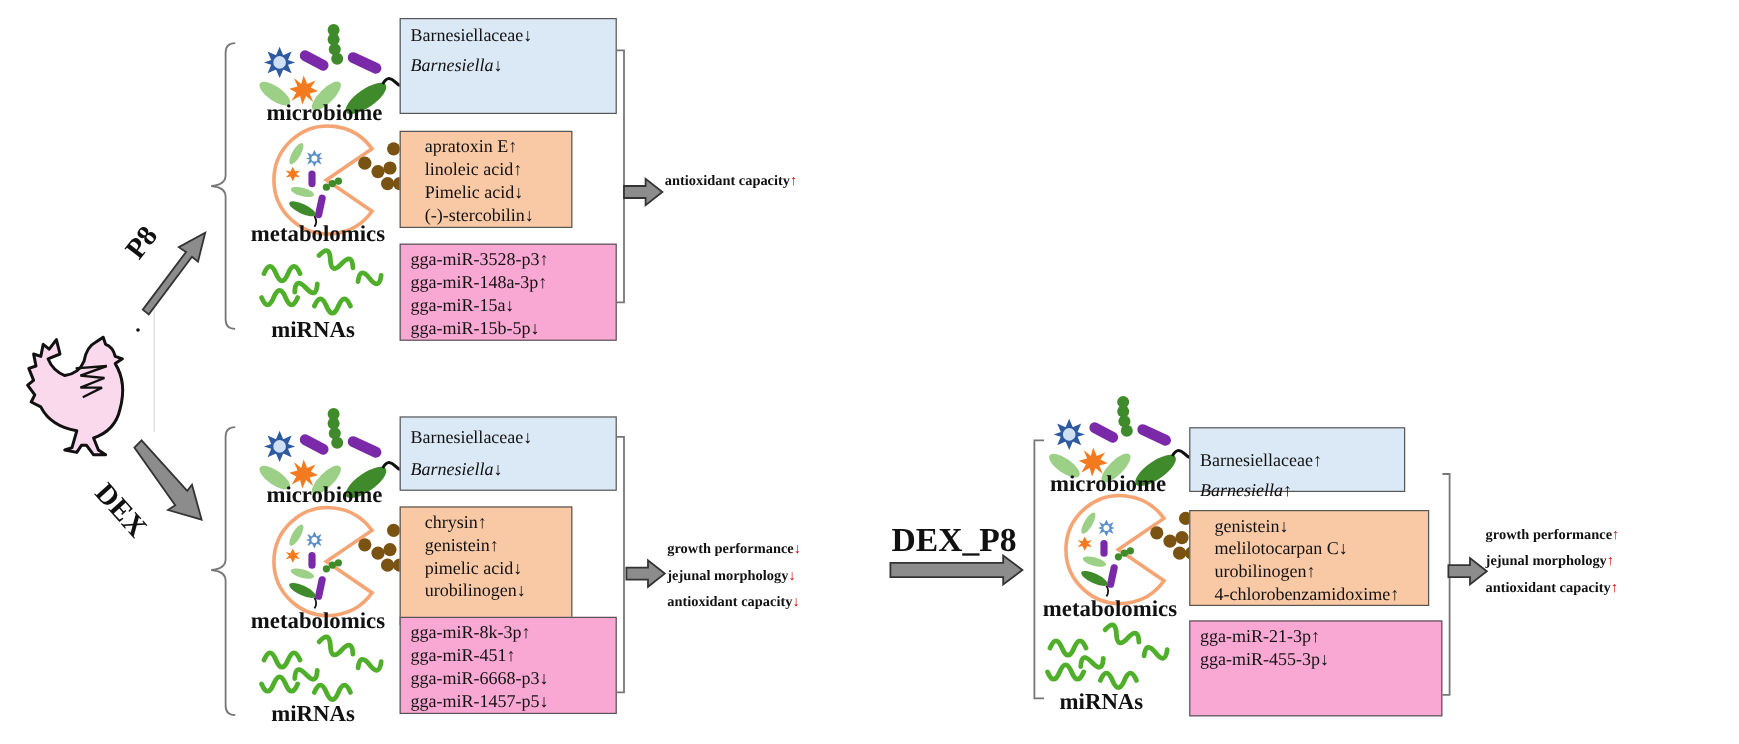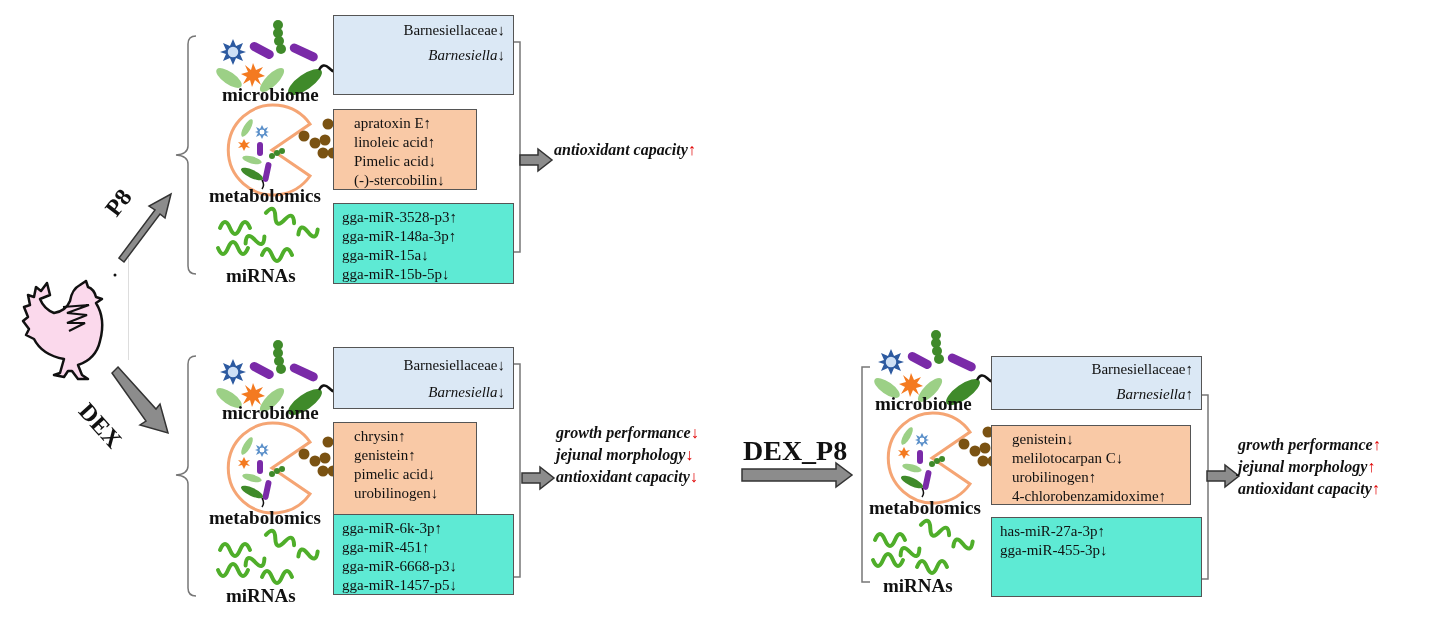--- a/index.html
+++ b/index.html
@@ -1,26 +1,26 @@
 <!DOCTYPE html>
 <html><head>
 <meta charset="utf-8">
 <style>
   html,body{margin:0;padding:0;background:#fff;}
   body{width:1449px;height:620px;position:relative;overflow:hidden;font-family:"Liberation Serif","DejaVu Serif",serif;color:#111;}
   .abs{position:absolute;}
   .box{position:absolute;border:1.5px solid #555;box-sizing:border-box;font-size:15px;line-height:19px;padding:4px 8px;}
   .box.blue{background:#dbe8f5;}
   .box.orange{background:#f9c9a6;padding-left:20px;}
-  .box.yellow{background:#5eead4;}
+  .box.yellow{background:#f9a8d4;}
   .box .item{display:block;white-space:nowrap;}
-  .box.blue .item{line-height:25px;text-align:right;}
+  .box.blue .item{line-height:25px;}
   .it{font-style:italic;}
   .lbl{position:absolute;font-weight:bold;font-size:19px;white-space:nowrap;text-align:right;}
-  .out{position:absolute;font-weight:bold;font-size:16px;line-height:22px;white-space:nowrap;font-style:italic;}
+  .out{position:absolute;font-weight:bold;font-size:12px;line-height:22px;white-space:nowrap;}
   .out .row{display:block;}
   .red{color:#e00000;font-weight:bold;}
   svg{position:absolute;overflow:visible;}
   .ttl{position:absolute;font-weight:bold;white-space:nowrap;}
 </style>
 </head>
 <body>
 
 <svg width="0" height="0" style="position:absolute">
   <defs>
@@ -170,32 +170,32 @@
   <span class="item" style="line-height:30px">Barnesiellaceae↓</span>
   <span class="item" style="line-height:24px"><span class="it">Barnesiella</span><span>↓</span></span>
 </div>
 <div class="box orange" style="left:333px;top:422px;width:144px;height:99px">
   <span class="item">chrysin↑</span>
   <span class="item">genistein↑</span>
   <span class="item">pimelic acid↓</span>
   <span class="item">urobilinogen↓</span>
 </div>
 <div class="box yellow" style="left:333px;top:514px;width:181px;height:81px">
-  <span class="item">gga-miR-6k-3p↑</span>
+  <span class="item">gga-miR-8k-3p↑</span>
   <span class="item">gga-miR-451↑</span>
   <span class="item">gga-miR-6668-p3↓</span>
   <span class="item">gga-miR-1457-p5↓</span>
 </div>
 <svg style="left:514px;top:362px" width="10" height="218" viewBox="0 0 10 218">
   <path d="M0,2 L6,2 L6,215 L0,215" stroke="#777" stroke-width="1.5" fill="none"></path>
 </svg>
 <svg style="left:522px;top:466px" width="34" height="24" viewBox="0 -12 34 24">
     <use href="#blockarrow"></use>
   </svg>
-<div class="out" style="left:556px;top:422px">
+<div class="out" style="left:556px;top:446px">
   <span class="row"><span>growth performance</span><span class="red">↓</span></span>
   <span class="row"><span>jejunal morphology</span><span class="red">↓</span></span>
   <span class="row"><span>antioxidant capacity</span><span class="red">↓</span></span>
 </div>
 
 <div class="ttl" style="left:743px;top:435px;font-size:28px">DEX_P8</div>
 <svg style="left:740px;top:462px" width="115" height="26" viewBox="0 -13 115 26">
   <polygon points="2,-6 96,-6 96,-12 112,0 96,12 96,6 2,6" fill="#8c8c8c" stroke="#333" stroke-width="1.5"></polygon>
 </svg>
 
@@ -208,32 +208,32 @@
 <div class="lbl" style="left:875px;top:393px">microbiome</div>
 <svg style="left:882px;top:418px" width="120" height="80" viewBox="0 0 120 80">
     <use href="#metab"></use>
   </svg>
 <div class="lbl" style="left:869px;top:497px">metabolomics</div>
 <svg style="left:870px;top:522px" width="120" height="55" viewBox="0 0 120 55">
     <use href="#rna"></use>
   </svg>
 <div class="lbl" style="left:883px;top:575px">miRNAs</div>
 
-<div class="box blue" style="left:991px;top:356px;width:211px;height:54px;padding-top:0">
+<div class="box blue" style="left:991px;top:356px;width:180px;height:54px;padding-top:15px">
   <span class="item">Barnesiellaceae↑</span>
   <span class="item"><span class="it">Barnesiella</span><span>↑</span></span>
 </div>
 <div class="box orange" style="left:991px;top:425px;width:200px;height:80px">
   <span class="item">genistein↓</span>
   <span class="item">melilotocarpan C↓</span>
   <span class="item">urobilinogen↑</span>
   <span class="item">4-chlorobenzamidoxime↑</span>
 </div>
 <div class="box yellow" style="left:991px;top:517px;width:211px;height:80px">
-  <span class="item">has-miR-27a-3p↑</span>
+  <span class="item">gga-miR-21-3p↑</span>
   <span class="item">gga-miR-455-3p↓</span>
 </div>
 <svg style="left:1202px;top:393px" width="10" height="190" viewBox="0 0 10 190">
   <path d="M0,2 L6,2 L6,186 L0,186" stroke="#777" stroke-width="1.5" fill="none"></path>
 </svg>
 <svg style="left:1207px;top:464px" width="34" height="24" viewBox="0 -12 34 24">
     <use href="#blockarrow"></use>
   </svg>
 <div class="out" style="left:1238px;top:434px">
   <span class="row"><span>growth performance</span><span class="red">↑</span></span>

